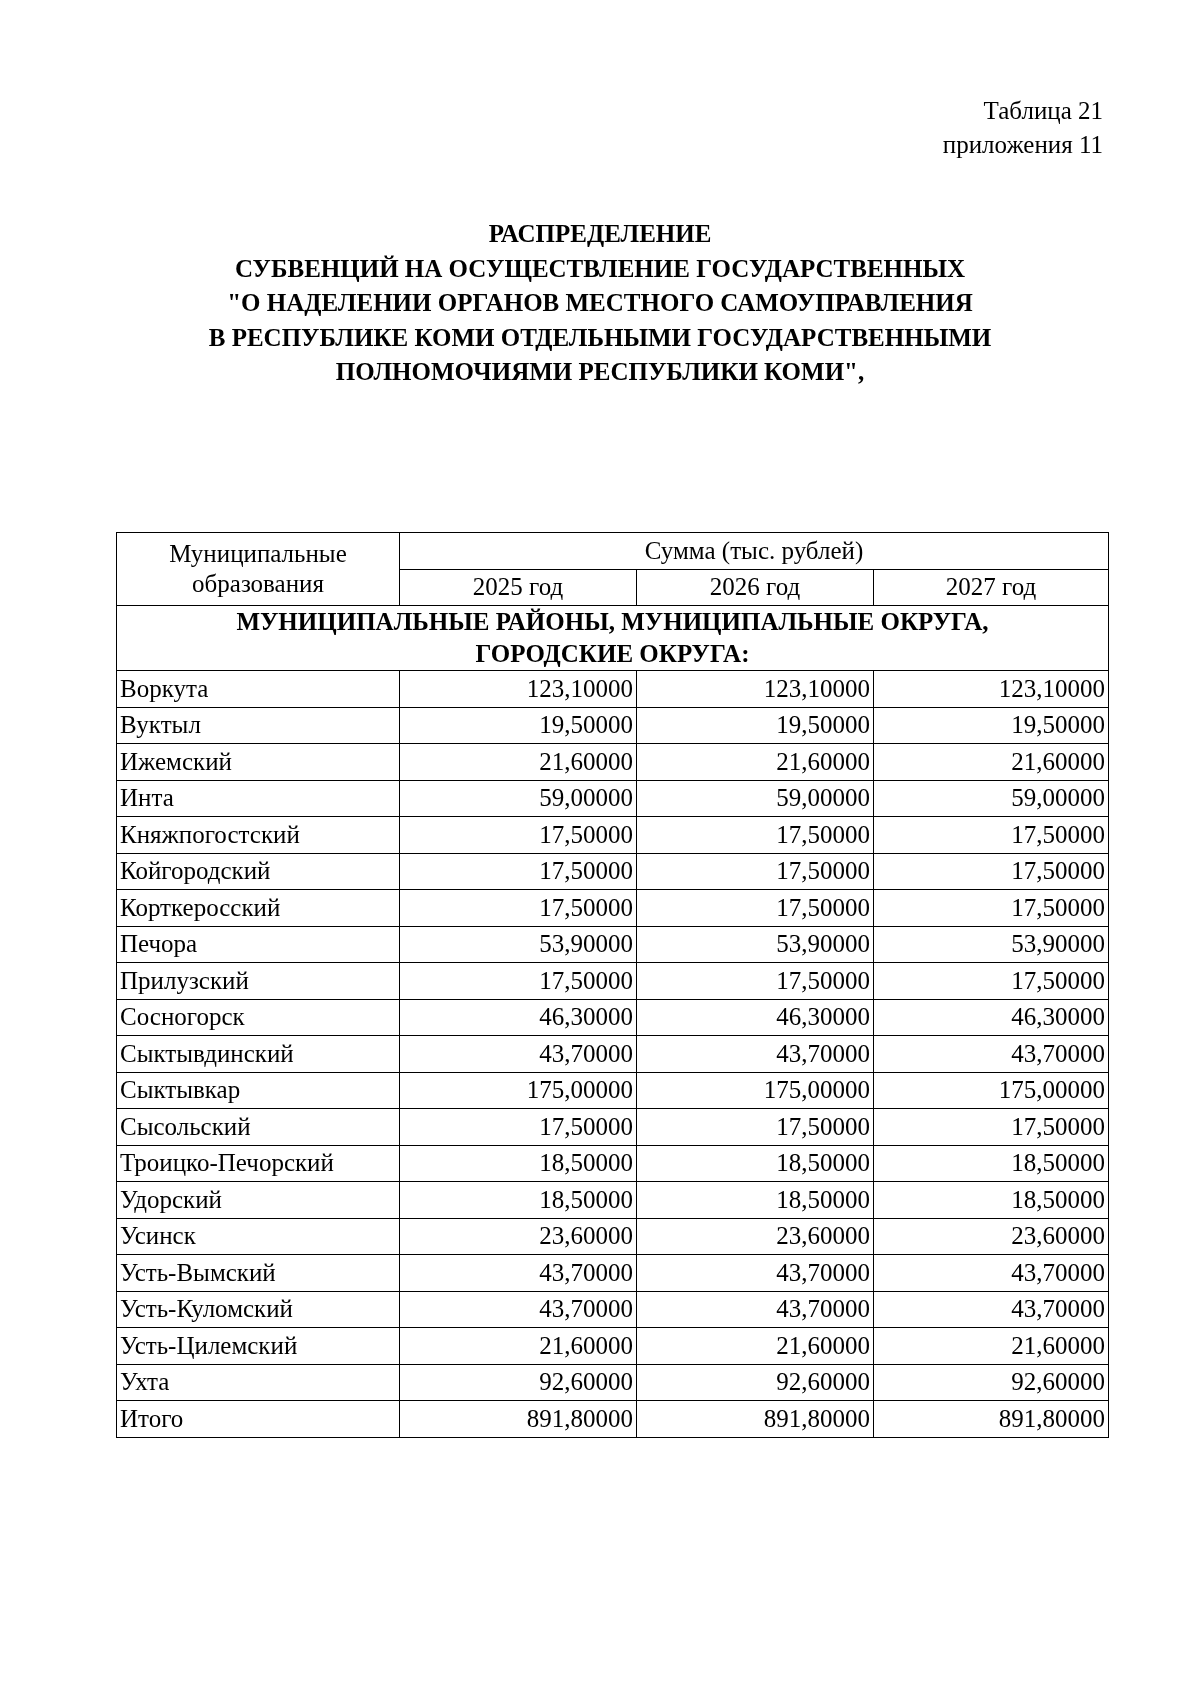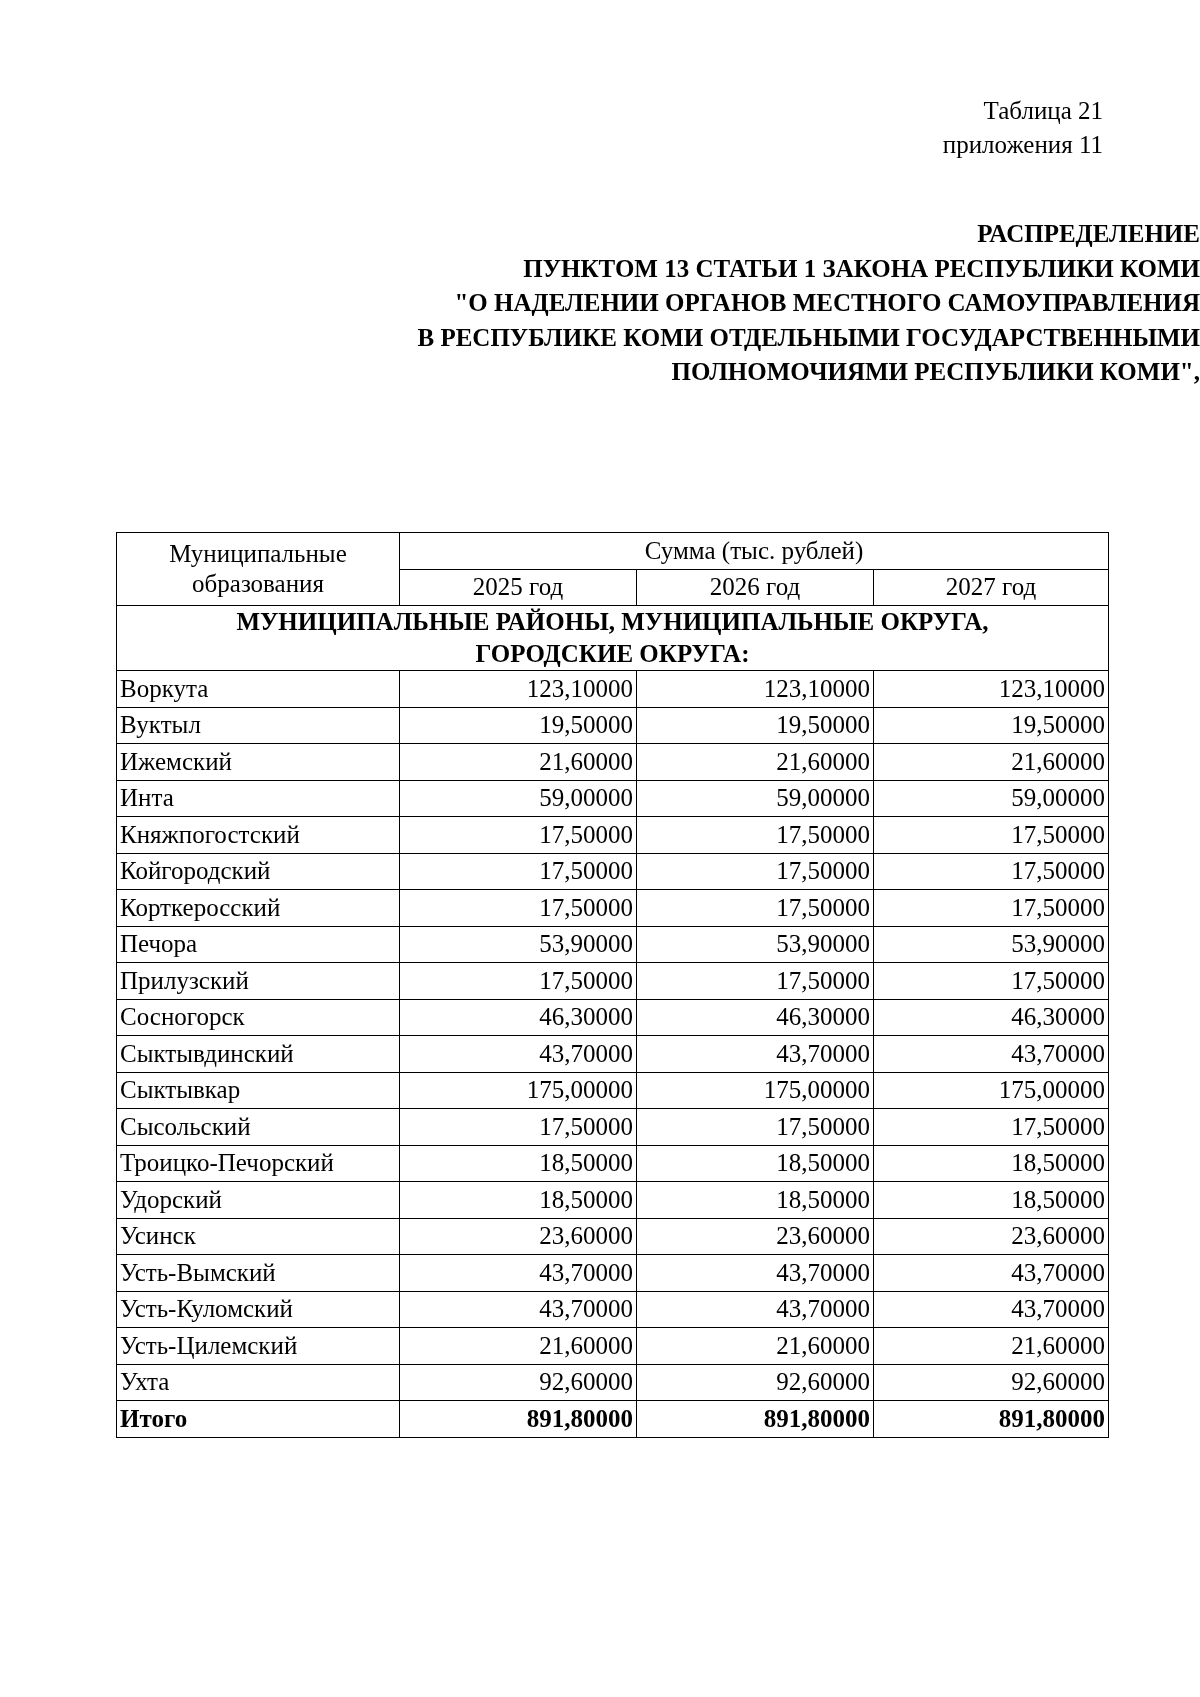--- a/index.html
+++ b/index.html
@@ -5,52 +5,52 @@
     html, body { margin: 0; padding: 0; background: #ffffff; }
     body {
       width: 1200px; height: 1697px; position: relative; overflow: hidden;
       font-family: "Liberation Serif", "DejaVu Serif", serif; color: #000;
     }
     .caption {
       position: absolute; right: 97px; top: 94px; text-align: right;
       font-size: 25px; line-height: 34px;
     }
     .title {
-      position: absolute; left: 0; width: 1200px; top: 217px; text-align: right;
+      position: absolute; left: 0; width: 1200px; top: 217px; text-align: center;
       font-weight: bold; font-size: 25px; line-height: 34.5px;
     }
     .title div { white-space: nowrap; }
     table.grid {
       position: absolute; left: 116px; top: 532px; width: 992px;
       border-collapse: collapse; font-size: 25px; table-layout: fixed;
     }
     table.grid td {
       border: 1.5px solid #000; padding: 0 3px; height: 35.5px;
       line-height: 32px; vertical-align: middle; white-space: nowrap;
     }
     col.c0 { width: 283px; }
     col.c1 { width: 237px; }
     col.c2 { width: 237px; }
     col.c3 { width: 235px; }
     .hdr td { text-align: center; height: 29px; line-height: 29px; }
     .sec td { text-align: center; font-weight: bold; line-height: 34px; height: 68px; margin-left: 47px; }
     td.num { text-align: right; }
-    tr.total td { font-weight: bold; }
+    tr.total td { font-weight: normal; }
   </style>
 </head>
 <body>
 
 <div class="caption">
   <div>Таблица 21</div>
   <div>приложения 11</div>
 </div>
 
 <div class="title">
   <div>РАСПРЕДЕЛЕНИЕ</div>
-  <div>ПУНКТОМ 13 СТАТЬИ 1 ЗАКОНА РЕСПУБЛИКИ КОМИ</div>
+  <div>СУБВЕНЦИЙ НА ОСУЩЕСТВЛЕНИЕ ГОСУДАРСТВЕННЫХ</div>
   <div>"О НАДЕЛЕНИИ ОРГАНОВ МЕСТНОГО САМОУПРАВЛЕНИЯ</div>
   <div>В РЕСПУБЛИКЕ КОМИ ОТДЕЛЬНЫМИ ГОСУДАРСТВЕННЫМИ</div>
   <div>ПОЛНОМОЧИЯМИ РЕСПУБЛИКИ КОМИ",</div>
 </div>
 
 <table class="grid">
   <colgroup>
     <col class="c0">
       <col class="c1">
       <col class="c2">

